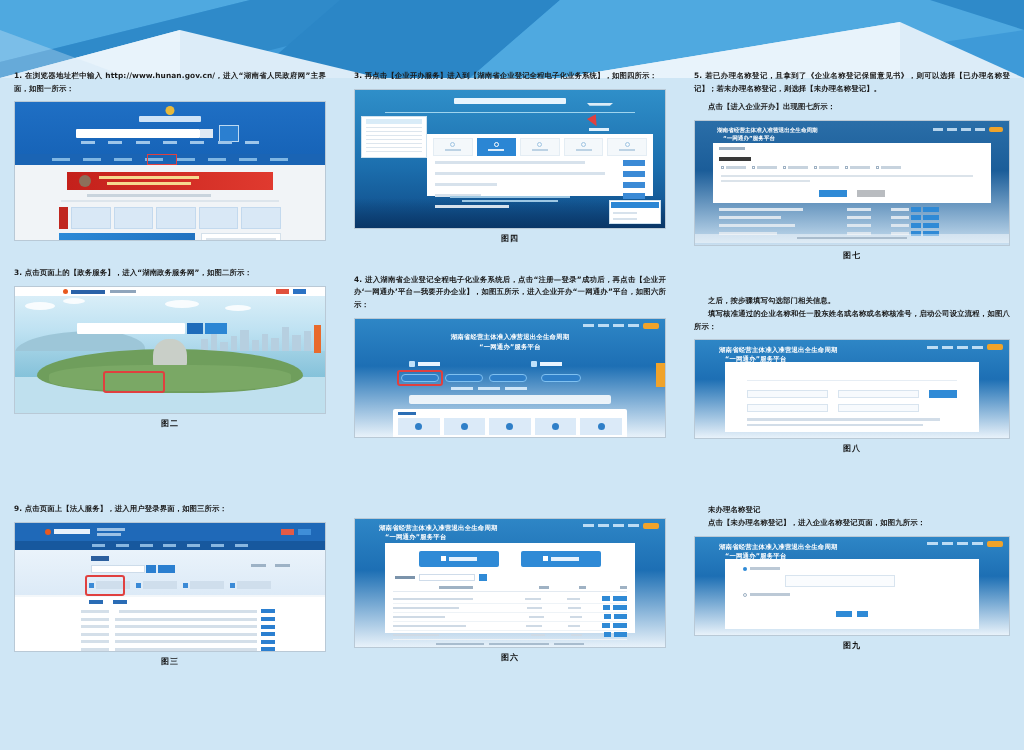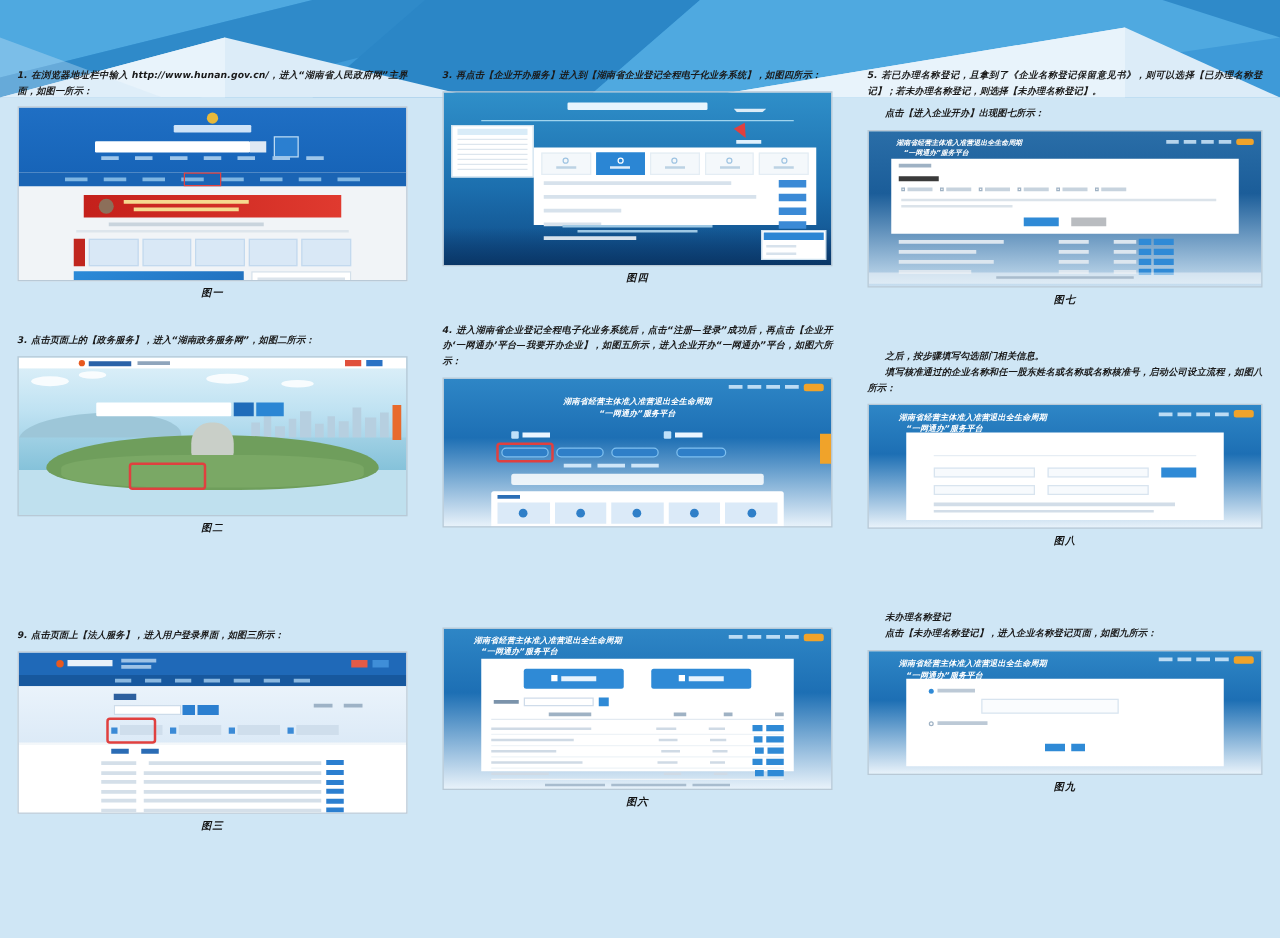--- a/index.html
+++ b/index.html
@@ -9,21 +9,21 @@
   }
   body { background: #cfe6f5; position: relative; }
 
   
   .bg { position: absolute; inset: 0; overflow: hidden; z-index: 0; }
   .bg svg { display: block; width: 1024px; height: 750px; }
 
   
   .page { position: relative; z-index: 2; width: 1024px; height: 750px;
           display: grid; grid-template-columns: 340px 340px 344px; }
-  .col { padding: 0 14px; position: relative; font-style: italic; }
+  .col { padding: 16px 14px; position: relative; }
 
   
   .txt {
     font-size: 7.4px; line-height: 1.72; color: #1a1a1a; font-weight: 700;
     letter-spacing: .1px; text-align: justify;
   }
   .txt .ind1 { display:block; text-indent: 14px; }
   .txt .ind2 { display:block; text-indent: 14px; }
   .gap6  { height: 6px; }
   .gap10 { height: 10px; }
@@ -372,21 +372,20 @@
         </div>
         <div class="big">
           
           
         </div>
         <div class="side">
           <i style="top:4px"></i>
 
         </div>
       </div>
-      <div class="caption">图一</div>
     </div>
 
     <div class="gap20"></div>
     <div class="gap6"></div>
 
     <div class="txt">3. 点击页面上的【政务服务】，进入“湖南政务服务网”，如图二所示：</div>
     <div class="fig">
       <div class="shot f2">
         <div class="hdr">
           <div class="logo"></div>

